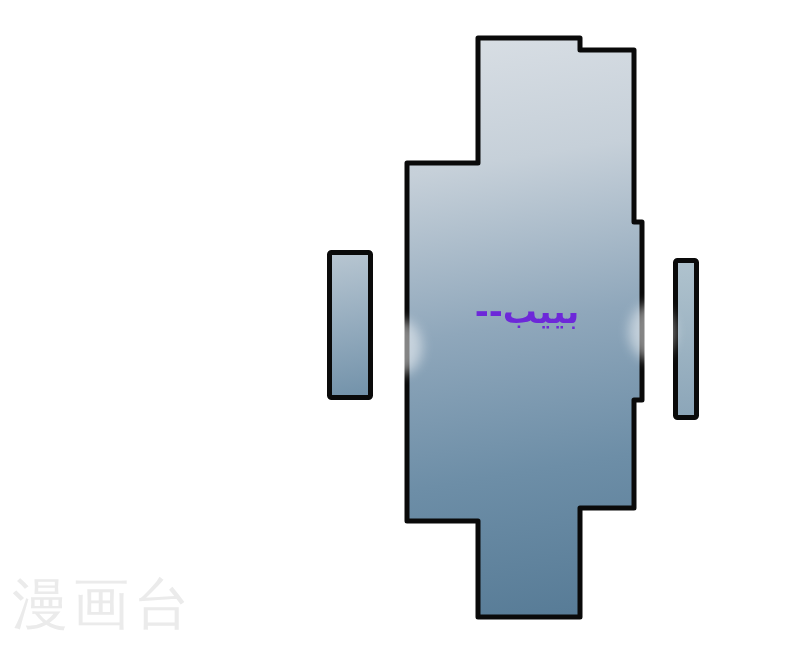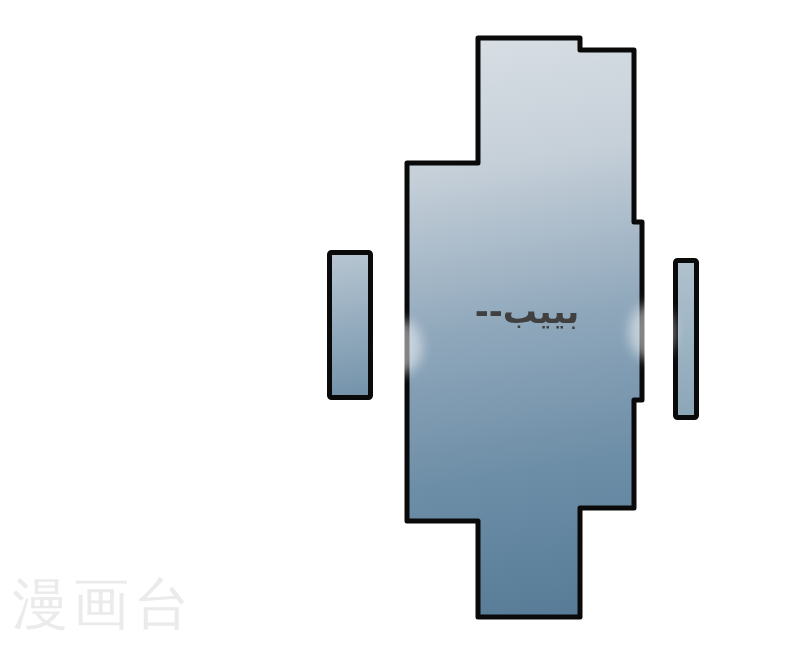--- a/index.html
+++ b/index.html
@@ -27,21 +27,21 @@
     left: 447px;
     top: 293px;
     width: 160px;
     text-align: center;
     direction: rtl;
     unicode-bidi: plaintext;
     font-family: "DejaVu Sans", sans-serif;
     font-weight: 700;
     font-size: 34px;
     line-height: 1.1;
-    color: #404040;
+    color: #6d28d9;
     letter-spacing: 0px;
     user-select: none;
   }
   .watermark {
     position: absolute;
     left: 12px;
     top: 576px;
     font-family: "DejaVu Sans", "Liberation Sans", sans-serif;
     font-weight: 400;
     font-size: 56px;

